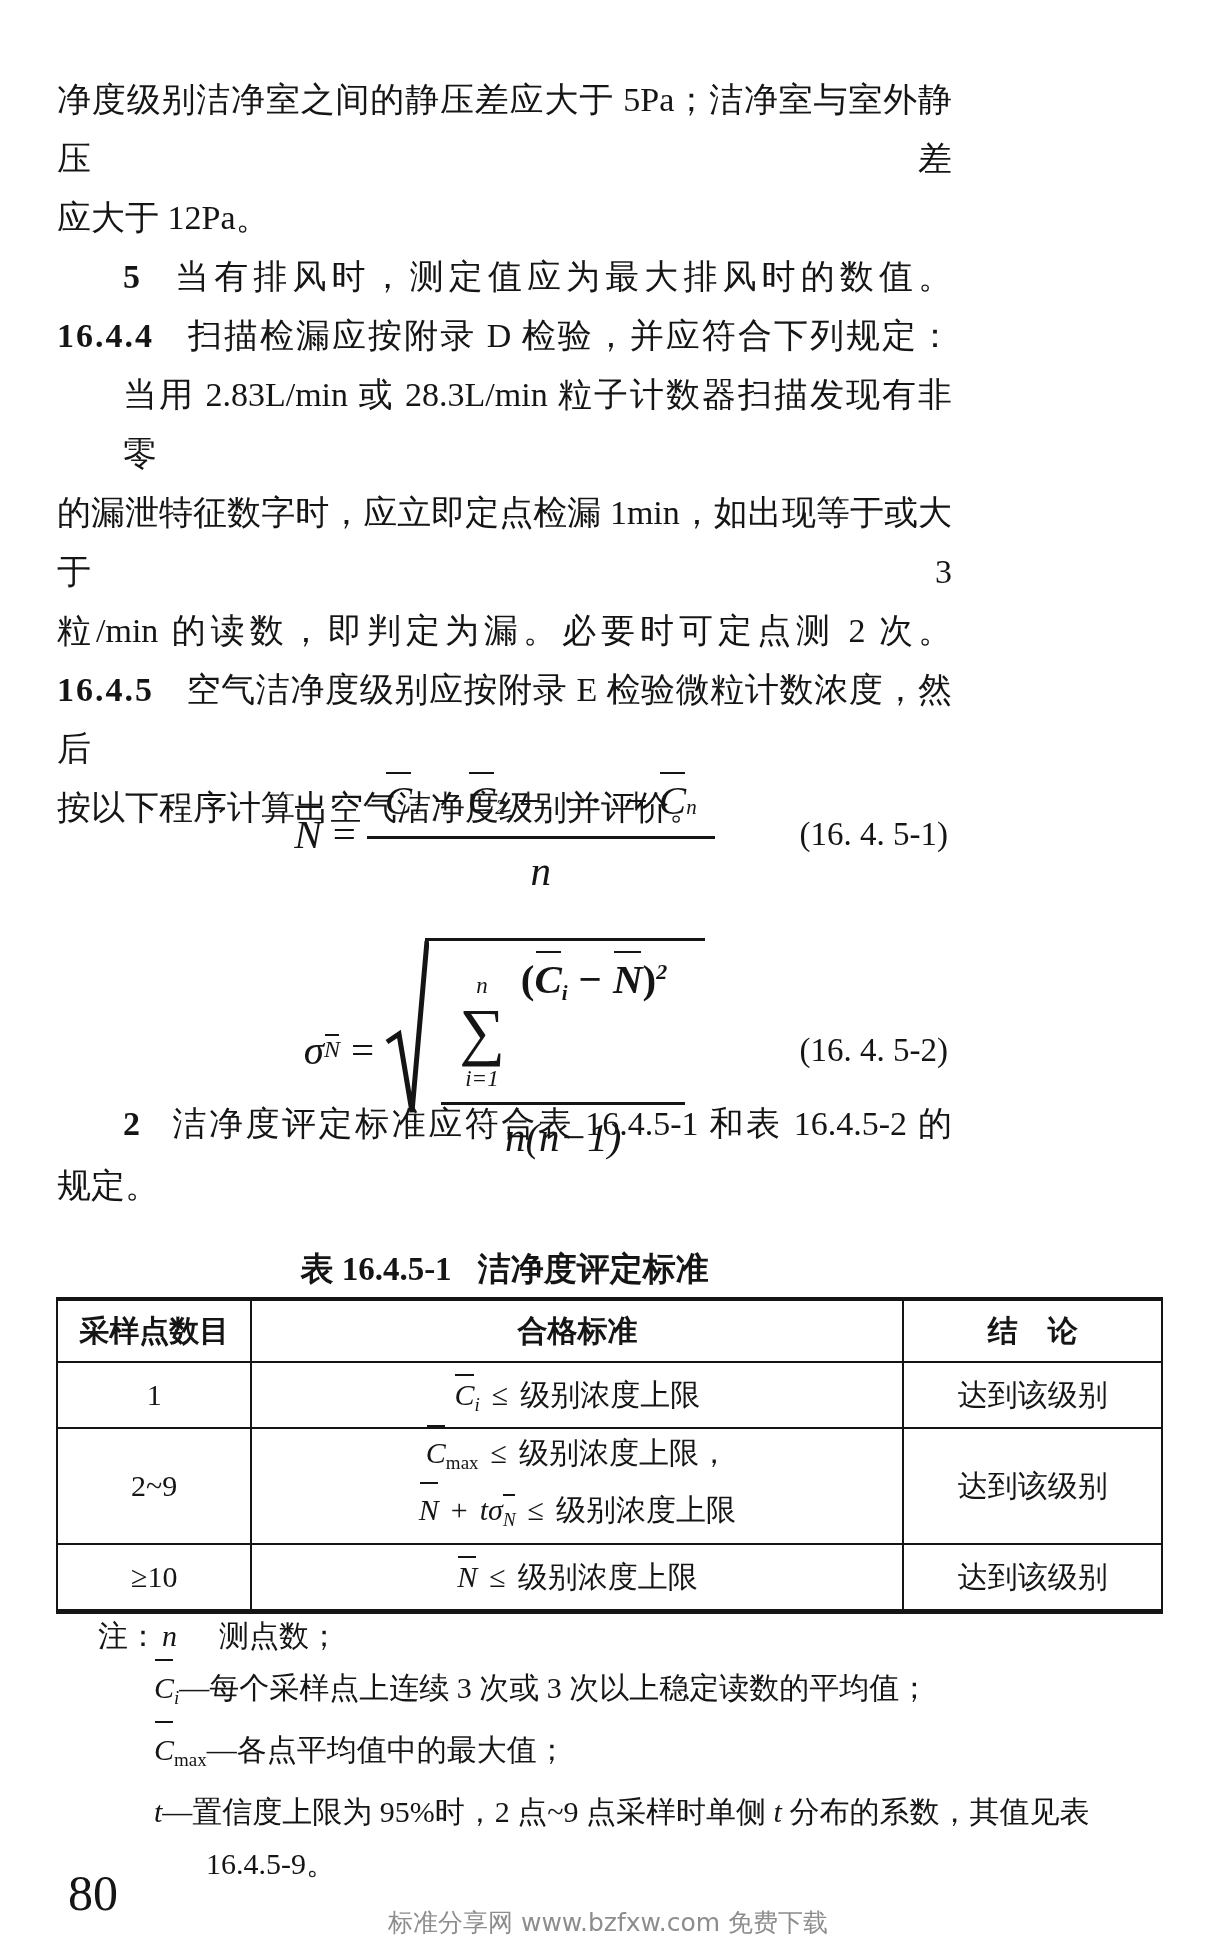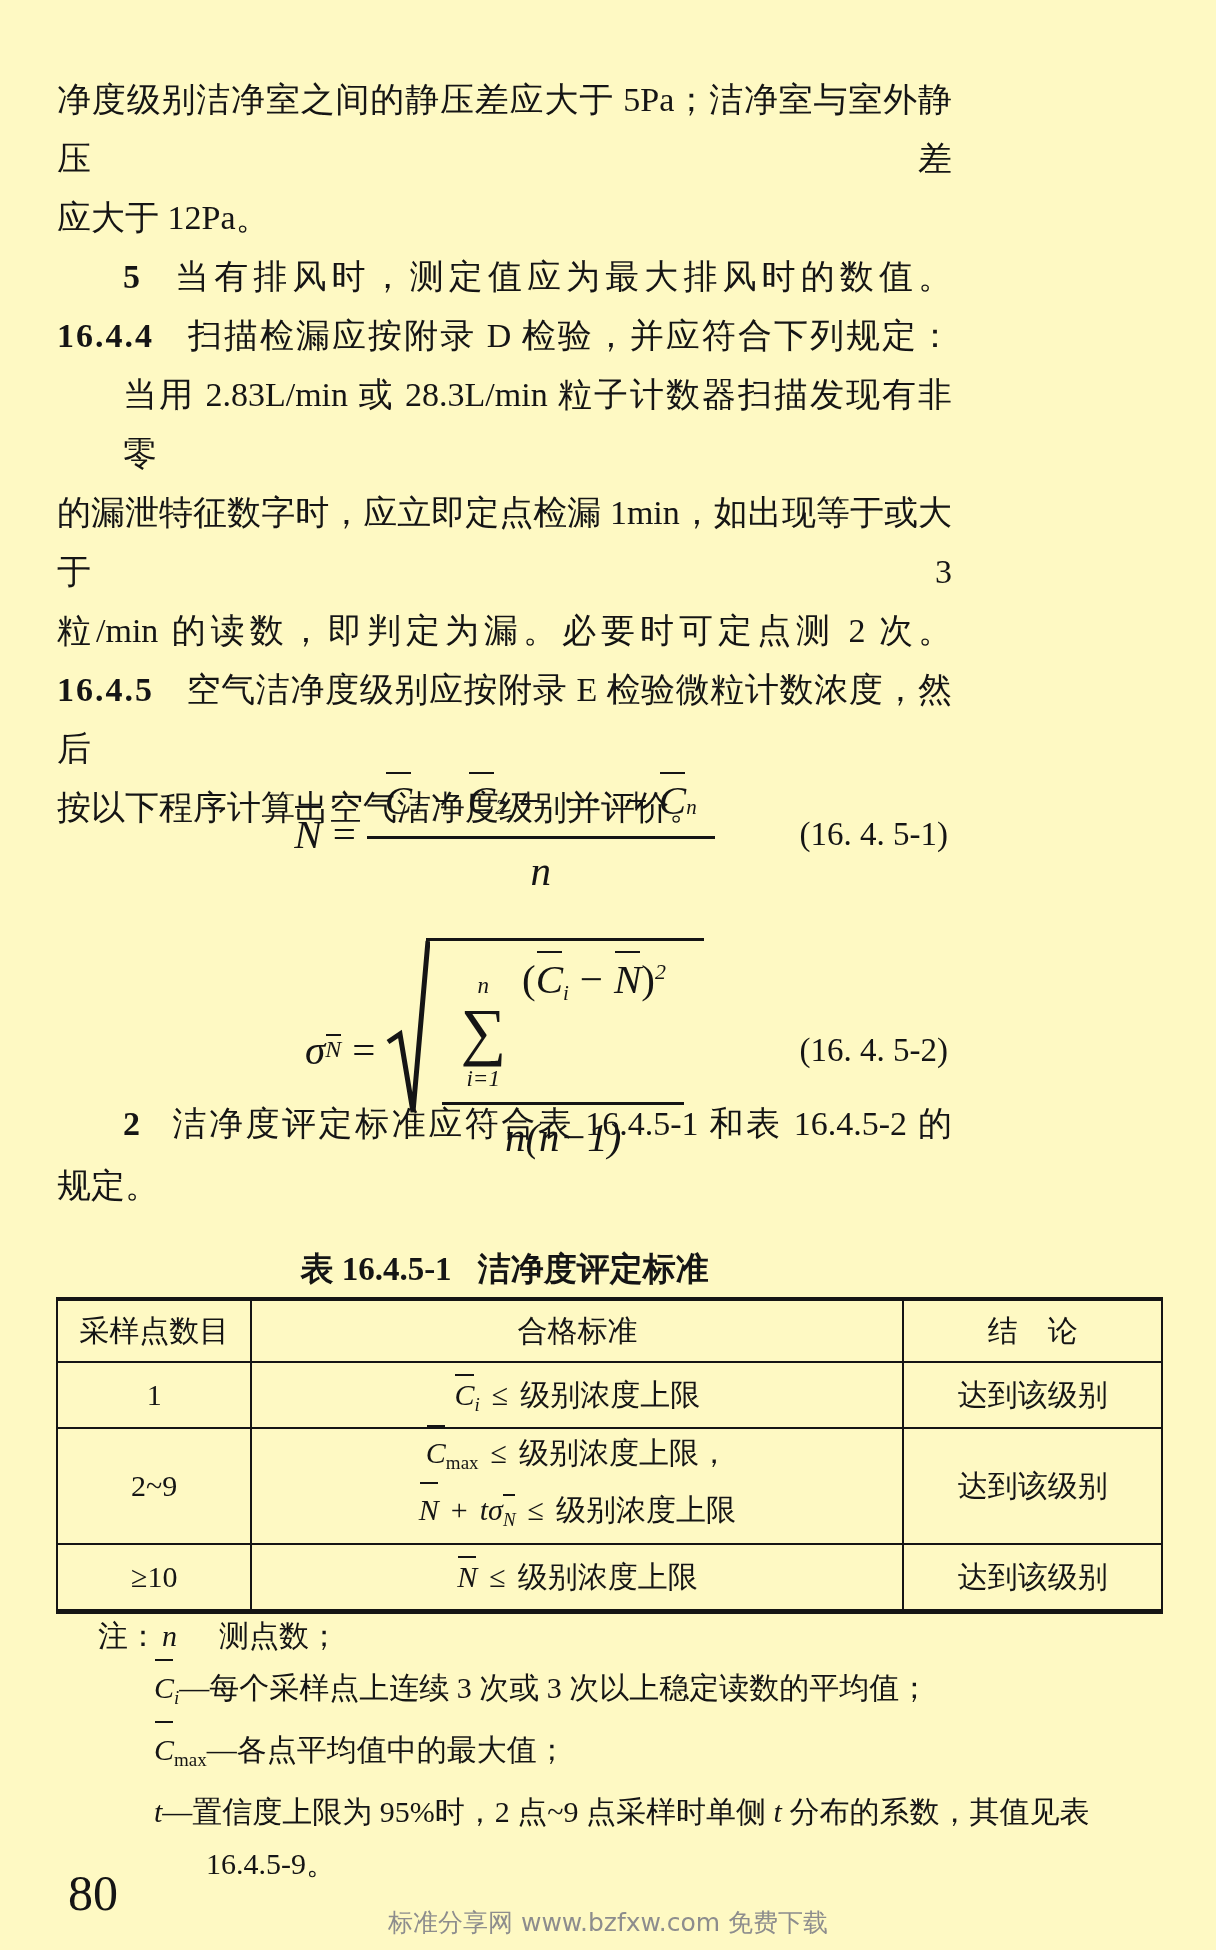--- a/index.html
+++ b/index.html
@@ -1,18 +1,18 @@
 <!DOCTYPE html>
 <html><head>
 <meta charset="utf-8">
 <style>
   html,body{margin:0;padding:0;background:#d8d8d8;}
   .sheet{
     position:relative;width:1216px;height:1950px;margin:0 auto;
-    background:#fef9c3;color:#151515;overflow:hidden;
+    background:#ffffff;color:#151515;overflow:hidden;
     font-family:"Liberation Serif","DejaVu Serif",serif;
   }
   
   .blk{position:absolute;}
   .textcol{left:57px;top:70px;width:895px;}
   .line{font-size:34px;line-height:59px;white-space:nowrap;}
   .jl{white-space:normal;text-align:justify;text-align-last:justify;}
   .ind{padding-left:66px;}
   .bn{font-weight:700;margin-right:30px;}
   .hn{font-weight:700;margin-right:32px;letter-spacing:2px;}
@@ -31,32 +31,32 @@
   .frac .num{display:flex;align-items:baseline;border-bottom:3px solid #151515;padding:4px 18px 12px 18px;}
   .frac .den{padding-top:8px;}
   .eqlabel{position:absolute;right:4px;top:50%;transform:translateY(-50%);
            font-size:33px;font-style:normal;}
   .sqrt{display:inline-flex;align-items:flex-start;}
   .radbody{border-top:3.5px solid #151515;margin-left:-4px;padding:10px 20px 0 16px;}
   .sum{display:inline-flex;flex-direction:column;align-items:center;line-height:1;margin-right:16px;}
   .sum .sumtop{font-size:23px;}
   .sum .sumsym{font-size:64px;font-style:normal;line-height:1;padding:3px 0;}
   .sum .sumbot{font-size:23px;}
-  .sqterm{display:inline-block;}
+  .sqterm{display:inline-block;font-weight:bold;}
   .lsub{font-size:24px;font-style:italic;vertical-align:-10px;}
   .lsub .ovl::before{top:-2px;border-top-width:2px;}
   
   .tbl-title{left:57px;top:1247px;width:895px;text-align:center;font-size:33px;font-weight:700;}
   .tbl-title .gap{display:inline-block;width:26px;}
   table.tbl{position:absolute;left:56px;top:1297px;width:1107px;border-collapse:collapse;
             font-size:30px;}
   .tbl th,.tbl td{border:2.5px solid #151515;text-align:center;vertical-align:middle;padding:0 6px;}
   .tbl{border-top:4px solid #151515;}
   .tbl tr.last td{border-bottom:5px solid #151515;}
-  .tbl th{font-weight:400;height:60px;}
+  .tbl th{font-weight:700;height:60px;}
   .tbl td{height:64px;}
   .tbl td.tall{height:100px;}
   .tbl .tmi{font-style:italic;}
   .tbl .op{margin:0 12px;}
   .tbl .crit-line{line-height:47px;}
   .tbl sub.msub{font-size:19px;vertical-align:-6px;}
   
   .notes{left:98px;top:1610px;width:1020px;font-size:30px;}
   .note-line{line-height:52px;white-space:nowrap;}
   .note-label{margin-right:4px;}

